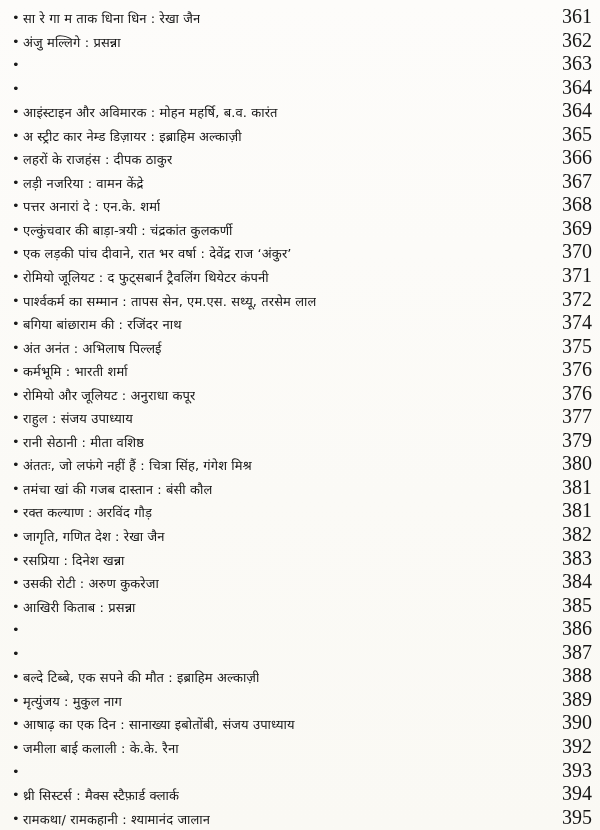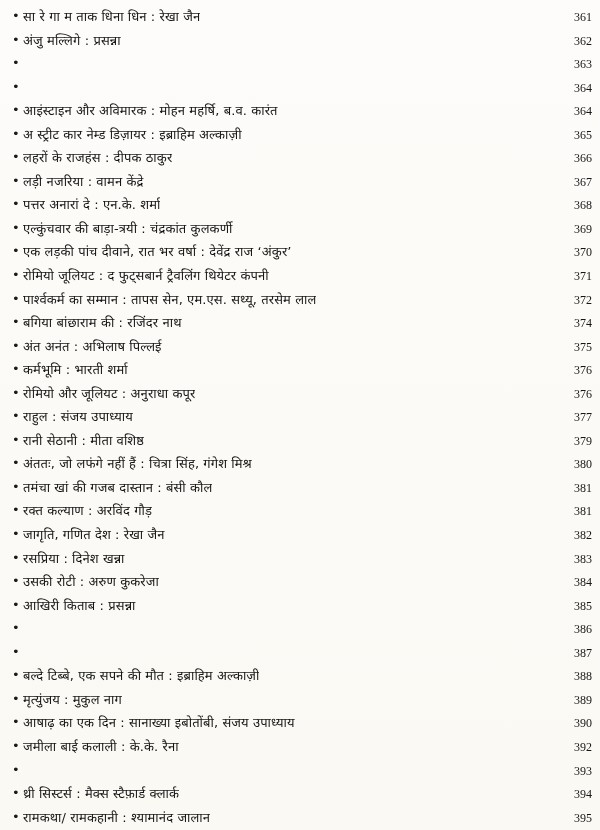--- a/index.html
+++ b/index.html
@@ -43,21 +43,21 @@
     font-size: 13px;
     color: #161616;
     letter-spacing: 0.1px;
     overflow: hidden;
   }
   .pagenum {
     flex: 0 0 auto;
     margin-left: auto;
     padding-left: 10px;
     font-family: "Liberation Serif", "DejaVu Serif", serif;
-    font-size: 12px;
+    font-size: 20px;
     color: #161616;
     text-align: right;
     min-width: 34px;
   }
 </style>
 </head>
 <body>
 
 <div class="page">
   <div class="toc" id="toc-list">

